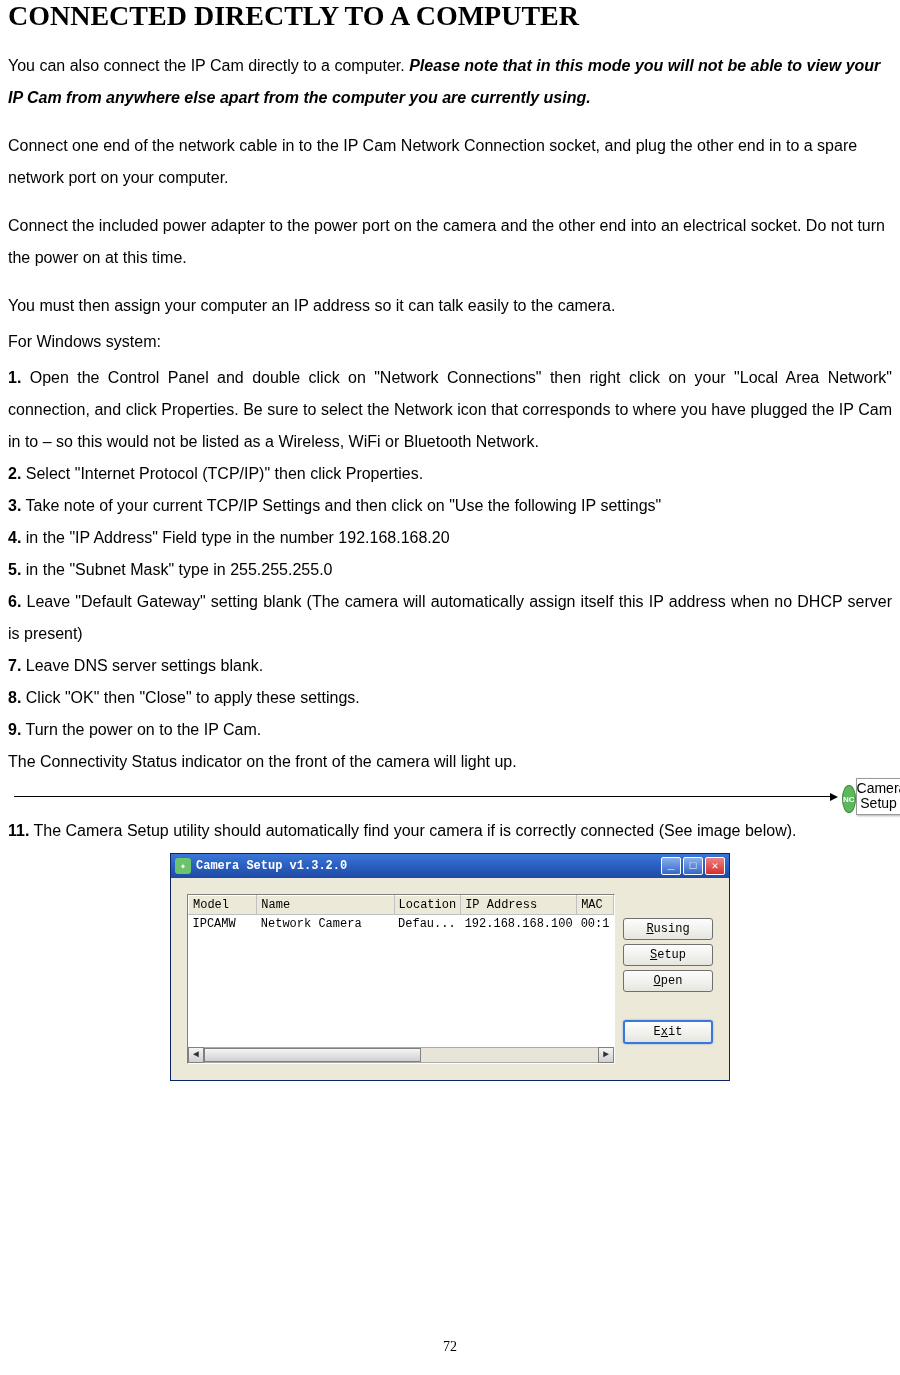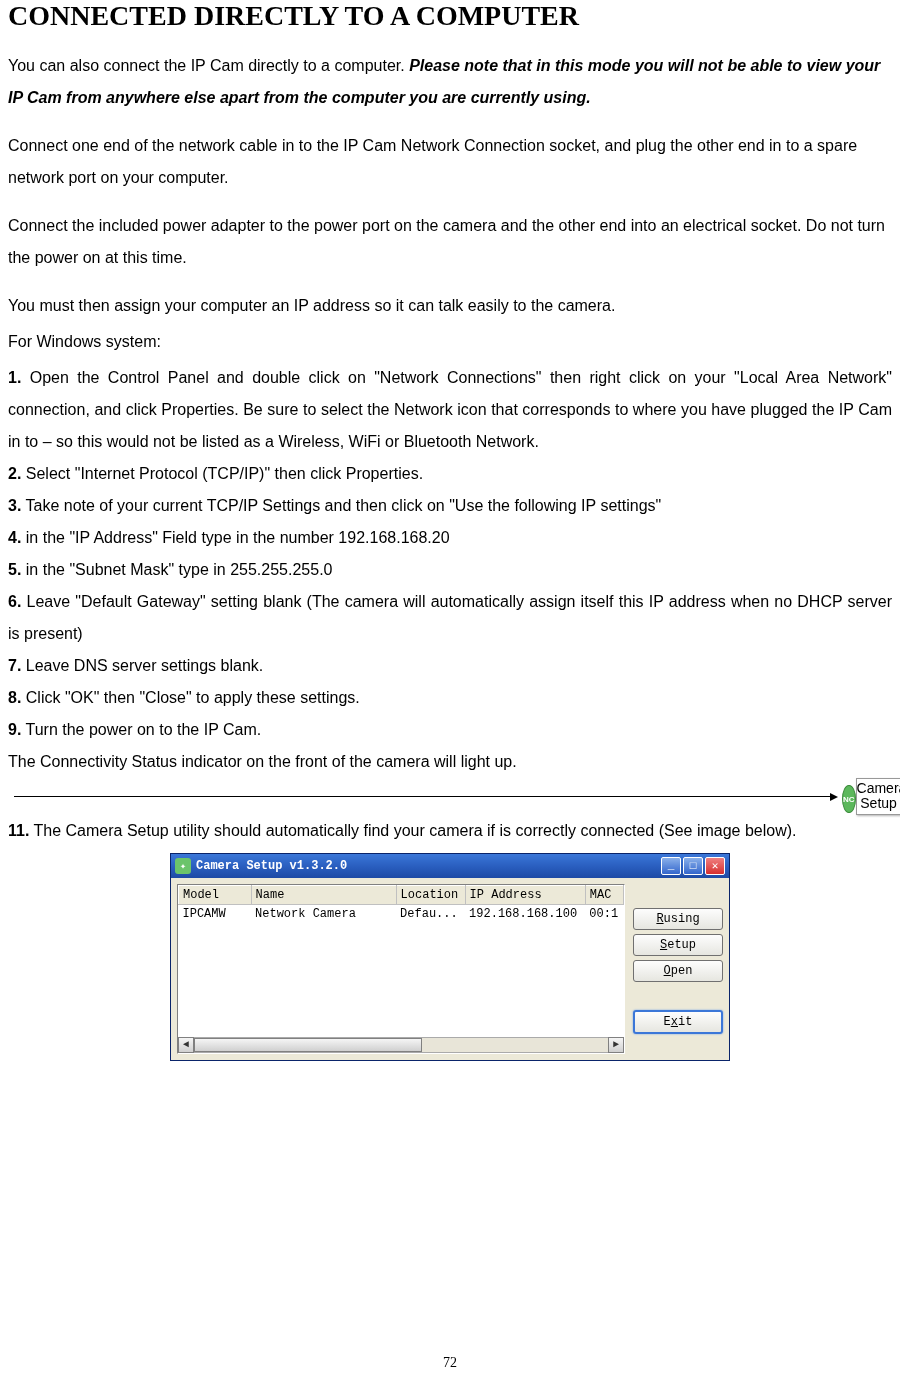--- a/index.html
+++ b/index.html
@@ -106,21 +106,21 @@
       border: 1px solid #fff;
       border-radius: 2px;
       color: #fff;
       font-size: 11px;
       display: flex; align-items: center; justify-content: center;
       font-weight: bold;
     }
     .win-btn.close { background: linear-gradient(to bottom, #f08080, #d62f2f); }
     .app-body {
       display: flex;
-      padding: 6px;
+      padding: 16px;
       gap: 8px;
       background: #ece9d8;
     }
     .table-wrap {
       flex: 1;
       background: #fff;
       border: 1px solid #808080;
       border-right-color: #fff;
       border-bottom-color: #fff;
       height: 170px;
@@ -193,21 +193,21 @@
       font-size: 12px;
       font-family: "SimSun", "Courier New", monospace;
     }
     .xp-btn.exit {
       border: 2px solid #3b77d8;
       box-shadow: 0 0 2px #6a9de8;
     }
     .underline { text-decoration: underline; }
     .page-num {
       position: absolute;
-      bottom: 4px;
+      bottom: 20px;
       left: 0; right: 0;
       text-align: center;
       font-size: 14px;
       font-family: "Times New Roman", serif;
     }
   </style>
 </head>
 <body>
 
 <h1>CONNECTED DIRECTLY TO A COMPUTER</h1>

